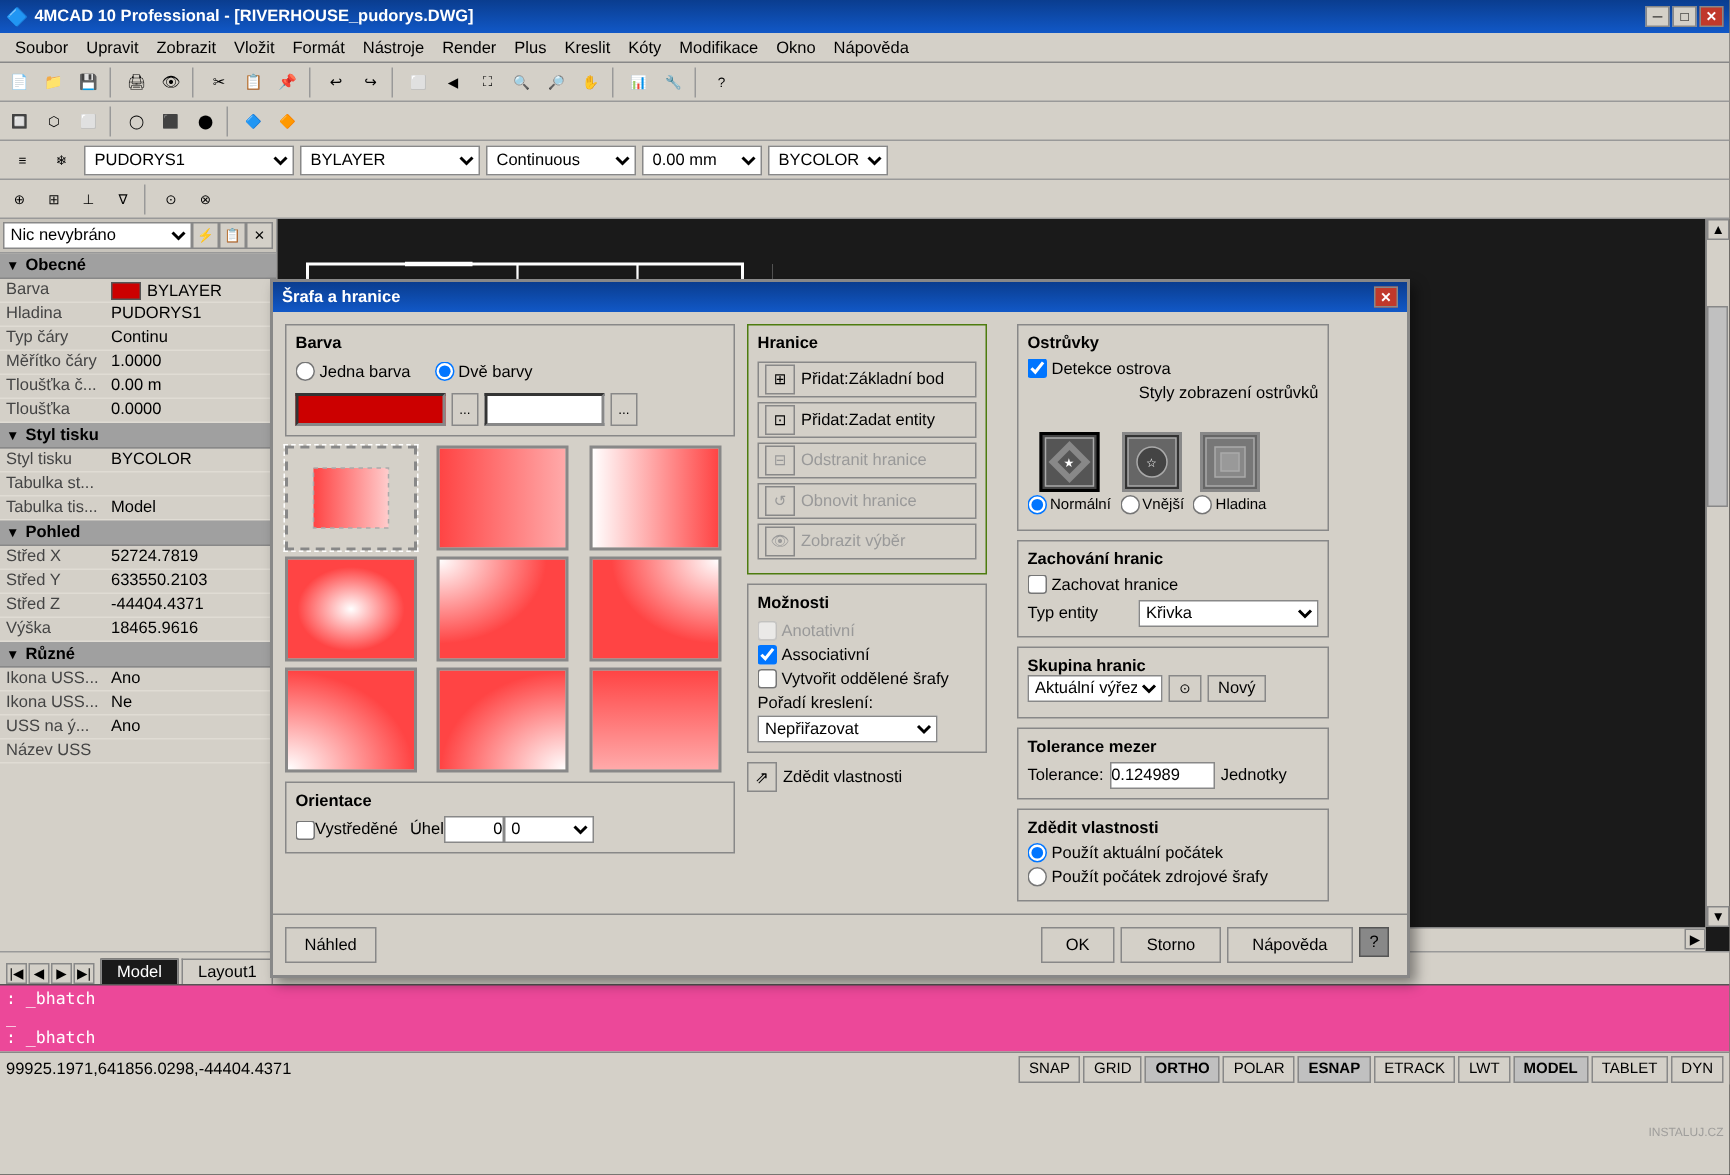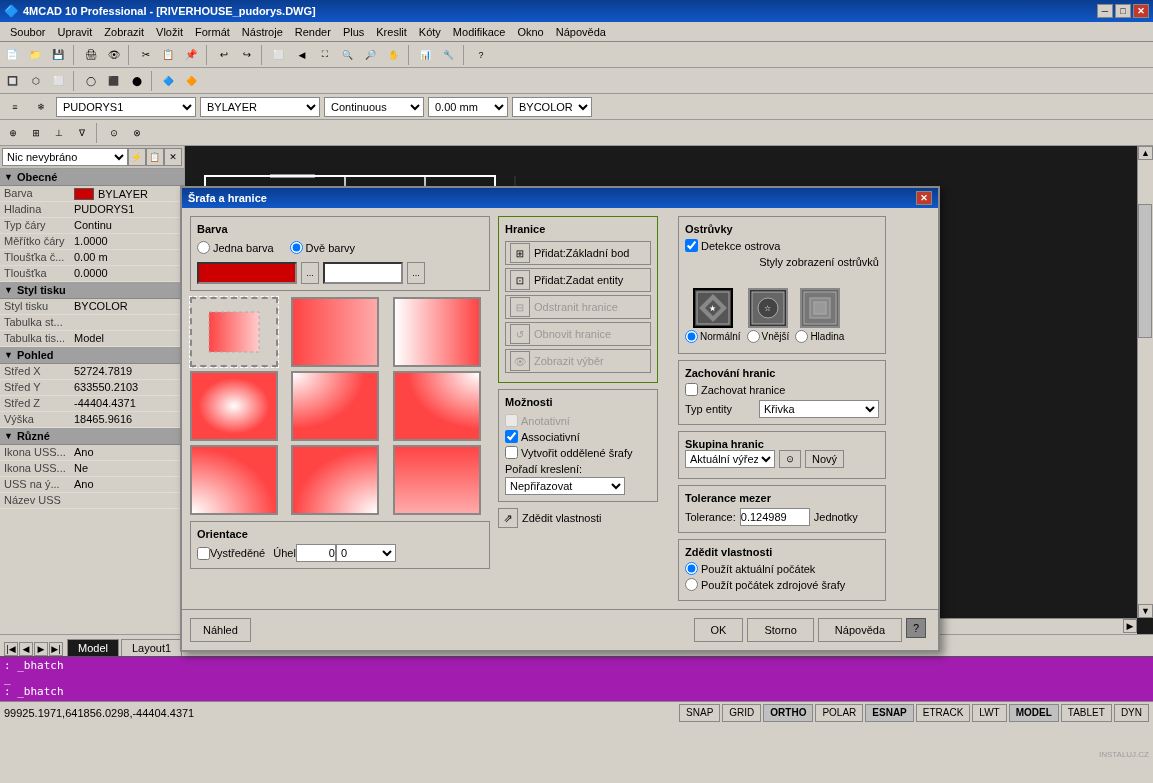--- a/index.html
+++ b/index.html
@@ -170,21 +170,21 @@
     }
     .tab-item.active {
       background: #1a1a1a;
       color: white;
     }
     .tab-nav-btns { display: flex; gap: 1px; margin-right: 4px; align-items: center; }
     .tab-nav-btn { width: 14px; height: 14px; background: #d4d0c8; border: 1px solid #888; font-size: 9px; display: flex; align-items: center; justify-content: center; cursor: pointer; }
 
     
     .cmd-line {
-      background: #a21caf;
+      background: #ec4899;
       color: #ffffff;
       height: 45px;
       padding: 2px 4px;
       font-size: 11px;
       font-family: monospace;
       border-top: 1px solid #555;
     }
 
     
     .status-bar {

